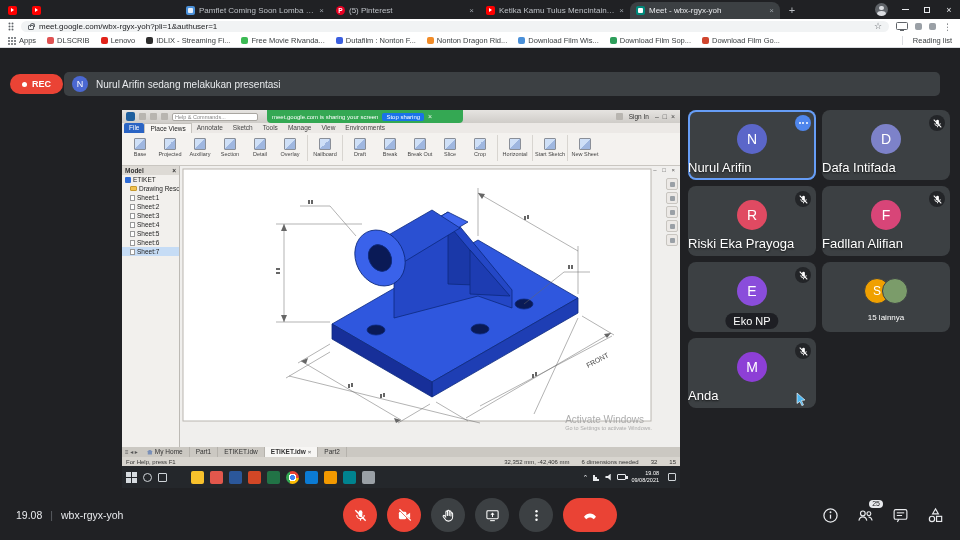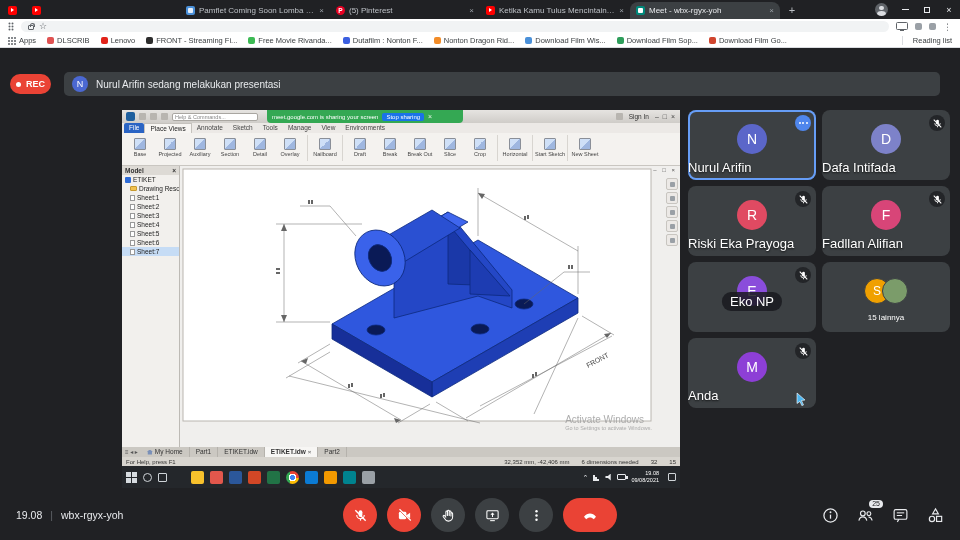--- a/index.html
+++ b/index.html
@@ -43,21 +43,21 @@
 
   
   #bookmarks{position:absolute;left:0;top:34px;width:960px;height:14px;background:#fff;border-bottom:1px solid #dadce0;display:flex;align-items:center;padding:0 8px;gap:11px;font-size:7.5px;color:#3c4043;white-space:nowrap}
   .bm{display:flex;align-items:center;gap:3px}
   .bm-dot{width:7px;height:7px;border-radius:2px;flex:none}
   .apps-grid{width:8px;height:8px;display:grid;grid-template-columns:repeat(3,2px);grid-template-rows:repeat(3,2px);gap:1px}
   .apps-grid i{background:#5f6368;border-radius:50%}
   #reading{margin-left:auto;display:flex;align-items:center;gap:4px;border-left:1px solid #dadce0;padding-left:10px}
 
   
-  #rec-pill{position:absolute;left:10px;top:74px;height:20px;padding:0 6px;background:#ea4335;border-radius:10px;display:flex;align-items:center;gap:5px;color:#fff;font-size:9px;font-weight:bold}
+  #rec-pill{position:absolute;left:10px;top:74px;height:20px;padding:0 12px;background:#ea4335;border-radius:10px;display:flex;align-items:center;gap:5px;color:#fff;font-size:9px;font-weight:bold}
   #rec-pill .dot{width:5px;height:5px;border-radius:50%;background:#fff}
   #present-banner{position:absolute;left:64px;top:72px;width:876px;height:24px;background:#3c4043;border-radius:5px;display:flex;align-items:center;gap:8px;padding:0 8px;color:#e8eaed;font-size:10px}
   #present-banner .bav{width:16px;height:16px;border-radius:50%;color:#fff;font-size:9px;display:flex;align-items:center;justify-content:center}
 
   
   #share{position:absolute;left:122px;top:110px;width:558px;height:378px;background:#d6d3ce;overflow:hidden}
   .inv-title{position:absolute;left:0;top:0;width:100%;height:13px;background:linear-gradient(#e6e4e1,#cfccc8);display:flex;align-items:center;gap:4px;padding:0 4px;font-size:6.5px;color:#333}
   .mini-sq{width:7px;height:7px;border-radius:1px;background:#b8b5b0;flex:none}
   .inv-logo{width:9px;height:9px;border-radius:2px;background:#1e5f9e;flex:none}
   .inv-search{width:86px;height:8px;background:#fff;border:1px solid #a9a6a1;border-radius:2px;font-size:5.5px;color:#888;padding:0 2px;line-height:7px;overflow:hidden;white-space:nowrap}
@@ -124,21 +124,21 @@
   .pname{position:absolute;left:0;bottom:5px;color:#fff;font-size:13px;text-shadow:0 1px 2px rgba(0,0,0,.8);white-space:nowrap}
   .mute{position:absolute;top:5px;right:5px;width:16px;height:16px;border-radius:50%;background:rgba(15,15,18,.55);display:flex;align-items:center;justify-content:center}
   .tile-menu{position:absolute;top:5px;right:5px;width:16px;height:16px;border-radius:50%;background:#4f86ec;display:flex;align-items:center;justify-content:center}
   .mdots{display:flex;gap:1.5px}
   .mdots i{width:2px;height:2px;border-radius:50%;background:#fff}
   .photo-bg{position:absolute;inset:0}
   .ov-row{position:absolute;left:50%;top:16px;transform:translateX(-50%);display:flex}
   .ov-row .av2{width:26px;height:26px;border-radius:50%;display:flex;align-items:center;justify-content:center;color:#fff;font-size:12px;border:1.5px solid #3c4043}
   .ov-row .av2 + .av2{margin-left:-8px}
   .ov-label{position:absolute;left:0;right:0;bottom:10px;text-align:center;color:#fff;font-size:8px}
-  .name-pill{position:absolute;left:50%;bottom:21px;transform:translateX(-50%);background:rgba(25,26,30,.85);color:#fff;font-size:13px;padding:2px 8px;border-radius:9px;white-space:nowrap}
+  .name-pill{position:absolute;left:50%;bottom:3px;transform:translateX(-50%);background:rgba(25,26,30,.85);color:#fff;font-size:11px;padding:2px 8px;border-radius:9px;white-space:nowrap}
   #cursor{position:absolute;right:10px;bottom:2px;z-index:6}
 
   
   #meetbar{position:absolute;left:0;top:490px;width:960px;height:50px;background:#202124;display:flex;align-items:center}
   #meet-left{display:flex;align-items:center;gap:8px;padding-left:16px;color:#e8eaed;font-size:10.5px}
   #meet-left .sep{color:#5f6368}
   #meet-center{position:absolute;left:50%;top:50%;transform:translate(-50%,-50%);display:flex;align-items:center;gap:10px}
   .cbtn{width:34px;height:34px;border-radius:50%;background:#3c4043;display:flex;align-items:center;justify-content:center}
   .cbtn.red{background:#ea4335}
   .cbtn.end{width:54px;border-radius:17px}
@@ -198,20 +198,21 @@
           <circle cx="1.5" cy="1.5" r="1"></circle>
           <circle cx="4.5" cy="1.5" r="1"></circle>
           <circle cx="1.5" cy="4.5" r="1"></circle>
           <circle cx="4.5" cy="4.5" r="1"></circle>
           <circle cx="1.5" cy="7.5" r="1"></circle>
           <circle cx="4.5" cy="7.5" r="1"></circle>
         </g>
       </svg>
     <div id="omnibox">
       <span class="lock"></span>
+      <span class="url">meet.google.com/wbx-rgyx-yoh?pli=1&amp;authuser=1</span>
       <span class="star">☆</span>
     </div>
     <svg width="12" height="9">
         <rect x="0.5" y="0.5" width="11" height="7" rx="1" fill="none" stroke="#5f6368"></rect>
         <rect x="4" y="8" width="4" height="1" fill="#5f6368"></rect>
       </svg>
     <span class="ext-dot"></span>
     <span class="ext-dot"></span>
     <span class="tb-icon">⋮</span>
   </div>
@@ -234,21 +235,21 @@
     <span class="bm">
         <span class="bm-dot" style="background-color: rgb(224, 82, 82);"></span>
         <span>DLSCRIB</span>
       </span>
     <span class="bm">
         <span class="bm-dot" style="background-color: rgb(226, 35, 26);"></span>
         <span>Lenovo</span>
       </span>
     <span class="bm">
         <span class="bm-dot" style="background-color: rgb(45, 45, 45);"></span>
-        <span>FRONT - Streaming Fi...</span>
+        <span>IDLIX - Streaming Fi...</span>
       </span>
     <span class="bm">
         <span class="bm-dot" style="background-color: rgb(60, 186, 84);"></span>
         <span>Free Movie Rivanda...</span>
       </span>
     <span class="bm">
         <span class="bm-dot" style="background-color: rgb(59, 95, 224);"></span>
         <span>Dutafilm : Nonton F...</span>
       </span>
     <span class="bm">

